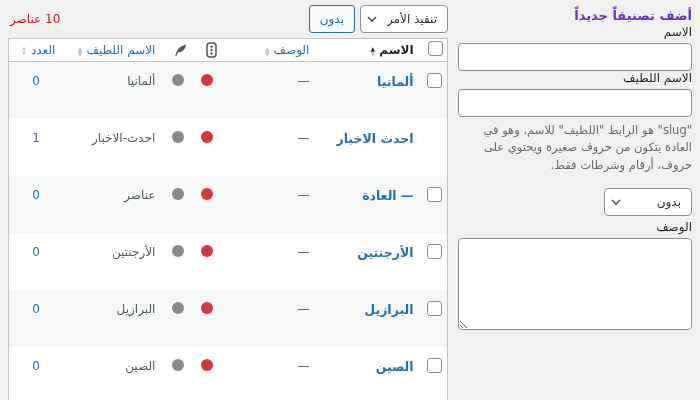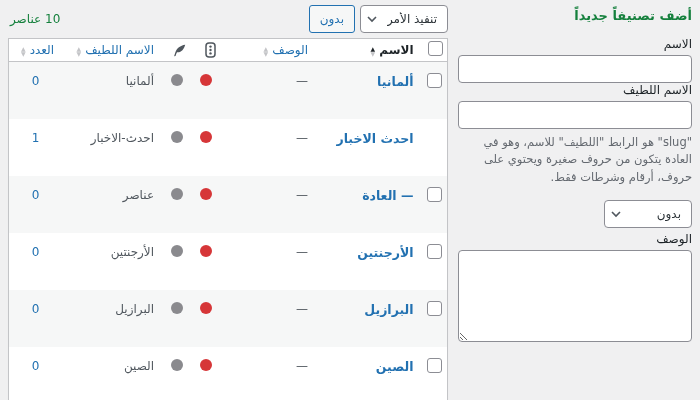--- a/index.html
+++ b/index.html
@@ -8,21 +8,21 @@
     background:#f0f0f1;
     font-family:"DejaVu Sans", sans-serif;
     font-size:12px;
     color:#3c434a;
     direction:rtl;
   }
   .wrap { display:flex; gap:10px; padding:4px 8px 0 8px; height:400px; }
 
   
   .form-col { width:234px; flex:0 0 234px; padding-top:4px; }
-  .form-title { font-size:13px; font-weight:bold; color:#15803d; margin-bottom:14px; }
+  .form-title { font-size:13px; font-weight:bold; color:#6d28d9; margin-bottom:2px; }
   .field-label { display:block; font-size:12px; color:#1d2327; margin-bottom:4px; }
   .text-input {
     width:100%; height:28px; border:1px solid #8c8d94; border-radius:4px;
     background:#fff; padding:0 8px; font:12px "DejaVu Sans", sans-serif; color:#2c3338;
   }
   .help { font-size:11.5px; color:#646970; line-height:1.5; margin:5px 0 14px 0; }
   .select-wrap { position:relative; display:inline-block; margin-bottom:4px; }
   .parent-select {
     appearance:none; -webkit-appearance:none;
     width:88px; height:28px; border:1px solid #8c8d94; border-radius:4px;
@@ -43,21 +43,21 @@
   .bulk-wrap { position:relative; display:inline-block; }
   .bulk-select {
     appearance:none; -webkit-appearance:none;
     height:28px; border:1px solid #8c8d94; border-radius:4px; background:#fff;
     padding:0 10px 0 26px; font:12px "DejaVu Sans", sans-serif; color:#2c3338;
   }
   .apply-btn {
     height:28px; border:1px solid #2271b1; border-radius:3px; background:#f6f7f7;
     color:#2271b1; font:12px "DejaVu Sans", sans-serif; padding:0 10px; cursor:pointer;
   }
-  .items-count { color:#15803d; font-size:12px; padding-left:2px; }
+  .items-count { color:#b91c1c; font-size:12px; padding-left:2px; }
 
   table.list {
     width:100%; border-collapse:collapse; background:#fff;
     border:1px solid #c3c4c7; box-shadow:0 1px 1px rgba(0,0,0,.04);
   }
   table.list th { height:22px; padding:2px 8px; border-bottom:1px solid #c3c4c7; text-align:right; font-weight:normal; }
   table.list td { height:57px; vertical-align:top; padding:12px 8px 0 8px; }
   tbody tr:nth-child(odd) { background:#f6f7f7; }
   tbody tr:nth-child(even) { background:#fff; }
 
@@ -75,21 +75,21 @@
   .col-cb, td.cell-cb { text-align:center; padding-right:4px !important; padding-left:4px !important; }
   td.cell-cb { padding-top:11px !important; }
 
   .row-name { color:#2271b1; font-weight:bold; text-decoration:none; font-size:12.5px; cursor:pointer; white-space:nowrap; }
   .dash { color:#50575e; }
   .dot { display:inline-block; width:12px; height:12px; border-radius:50%; }
   td.cell-dot, th.col-icon { text-align:center; padding-left:4px !important; padding-right:4px !important; }
   .slug-text { color:#50575e; }
   .count-link { color:#2271b1; text-decoration:none; cursor:pointer; }
   td.cell-count { text-align:center; }
-  th.col-count { text-align:right; }
+  th.col-count { text-align:right;font-family:Liberation Serif, serif; }
   .icon svg { vertical-align:middle; }
 </style>
 </head>
 <body>
 
 <div class="wrap">
 
   <aside class="form-col">
     <div class="form-title">أضف تصنيفاً جديداً</div>
 

